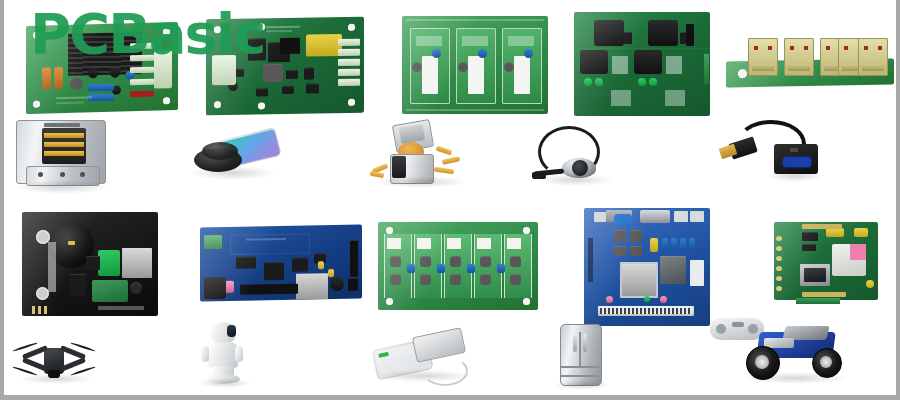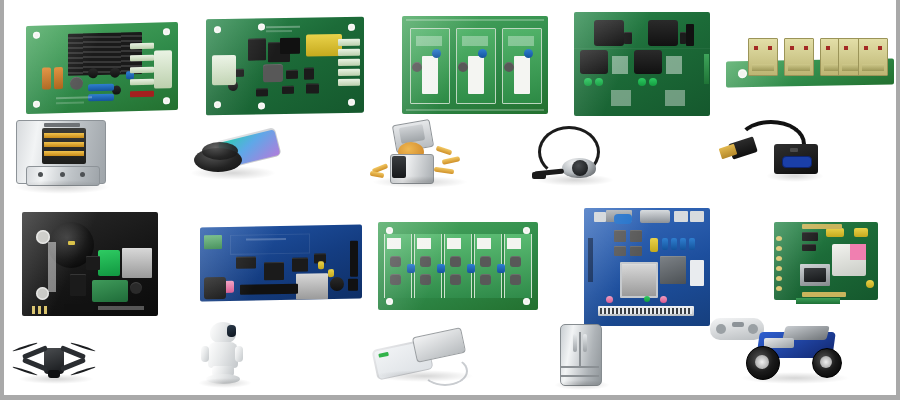--- a/index.html
+++ b/index.html
@@ -88,20 +88,21 @@
         border:1px solid #000;}
   .rim{position:absolute;border-radius:50%;background:radial-gradient(circle,#f0f0f0 0%,#b9b9b9 60%,#8a8a8a 100%);}
   .gamepad{position:absolute;background:linear-gradient(170deg,#f4f5f6,#b9bdc0);border-radius:10px;}
   .shadow{position:absolute;background:radial-gradient(ellipse at center,rgba(0,0,0,.16) 0%,rgba(0,0,0,0) 70%);}
 </style>
 </head>
 <body>
 
 <div class="canvas">
 
+  <div class="wm">PCBasic</div>
 
   <div class="item" style="left:18px;top:18px;width:160px;height:100px;">
     <div class="pcb pcb-green2" style="position:absolute;left:4px;top:6px;width:152px;height:88px;transform:skewY(-1.5deg);">
       <div class="hole" style="left:7px;top:6px;"></div>
       <div class="hole" style="right:8px;top:6px;"></div>
       <div class="hole" style="left:7px;bottom:6px;"></div>
       <div class="hole" style="right:8px;bottom:6px;"></div>
       <div class="heats" style="left:42px;top:9px;width:74px;height:42px;"></div>
       <div class="cap org" style="left:16px;top:42px;width:9px;height:22px;"></div>
       <div class="cap org" style="left:28px;top:42px;width:9px;height:22px;"></div>

